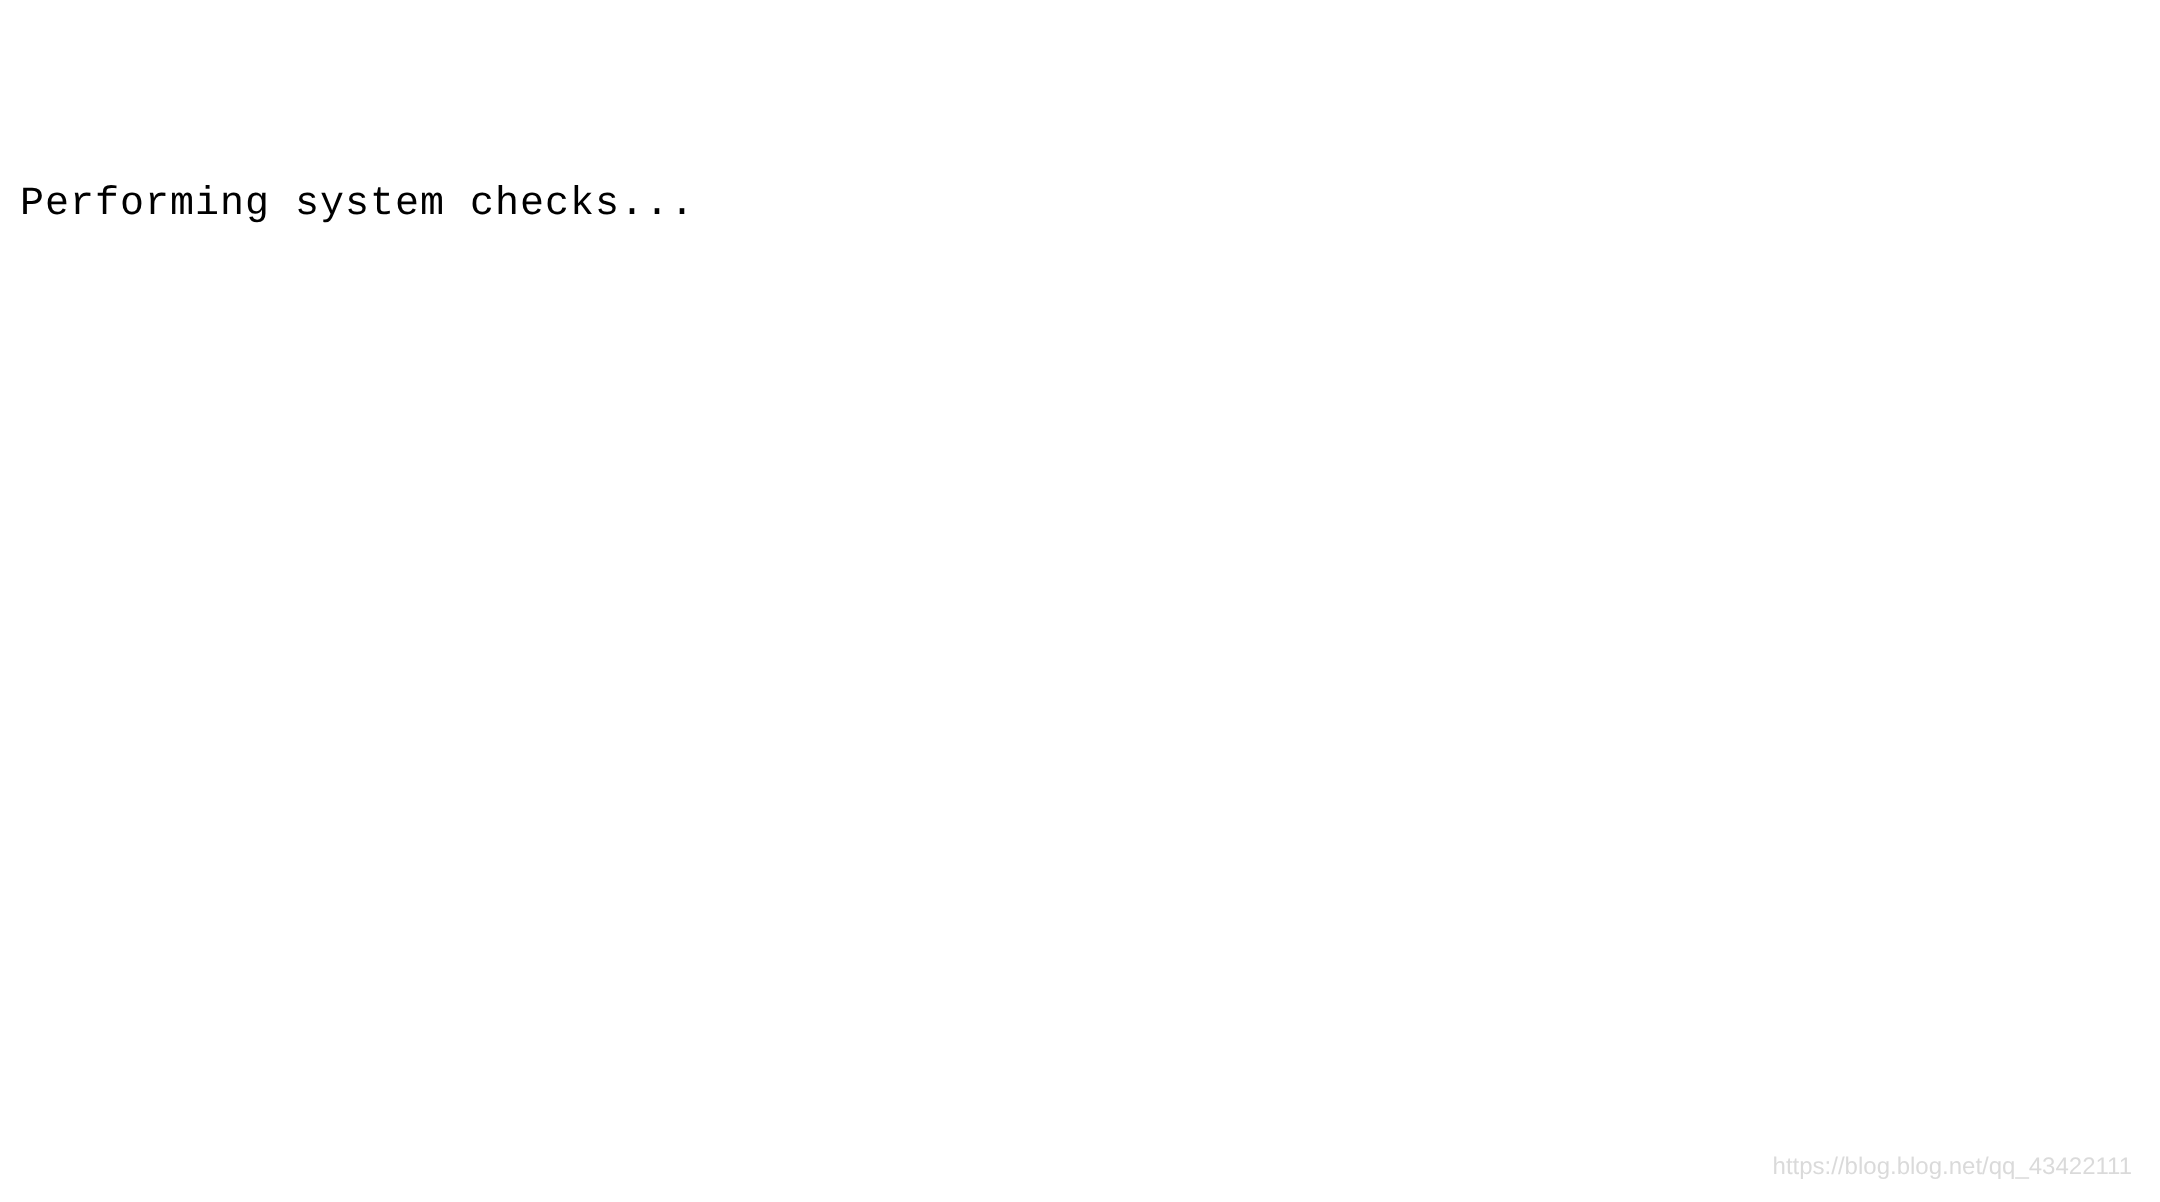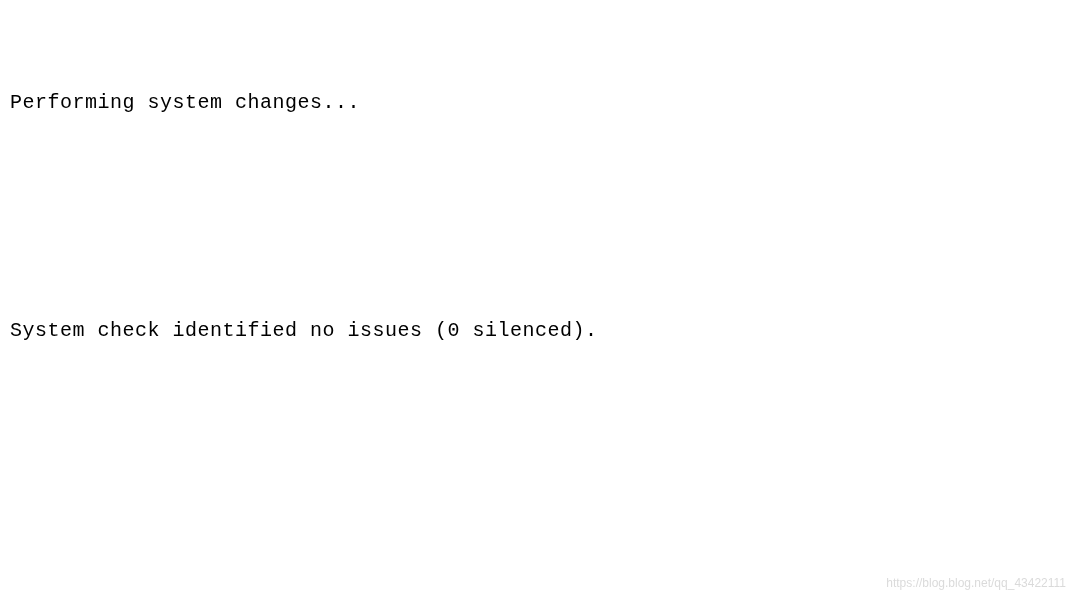--- a/index.html
+++ b/index.html
@@ -39,23 +39,22 @@
       letter-spacing: 0;
     }
     .blank-line {
       height: 1.9em;
     }
   </style>
 </head>
 <body>
 
 <div class="terminal-output">
-  <span class="line line-black">Performing system changes...</span>
+  <span class="line line-black">Performing system checks...</span>
   <div class="blank-line"></div>
-  <span class="line line-black">System check identified no issues (0 silenced).</span>
   <div class="blank-line"></div>
   
   
   
   
   
   
   
   
   

